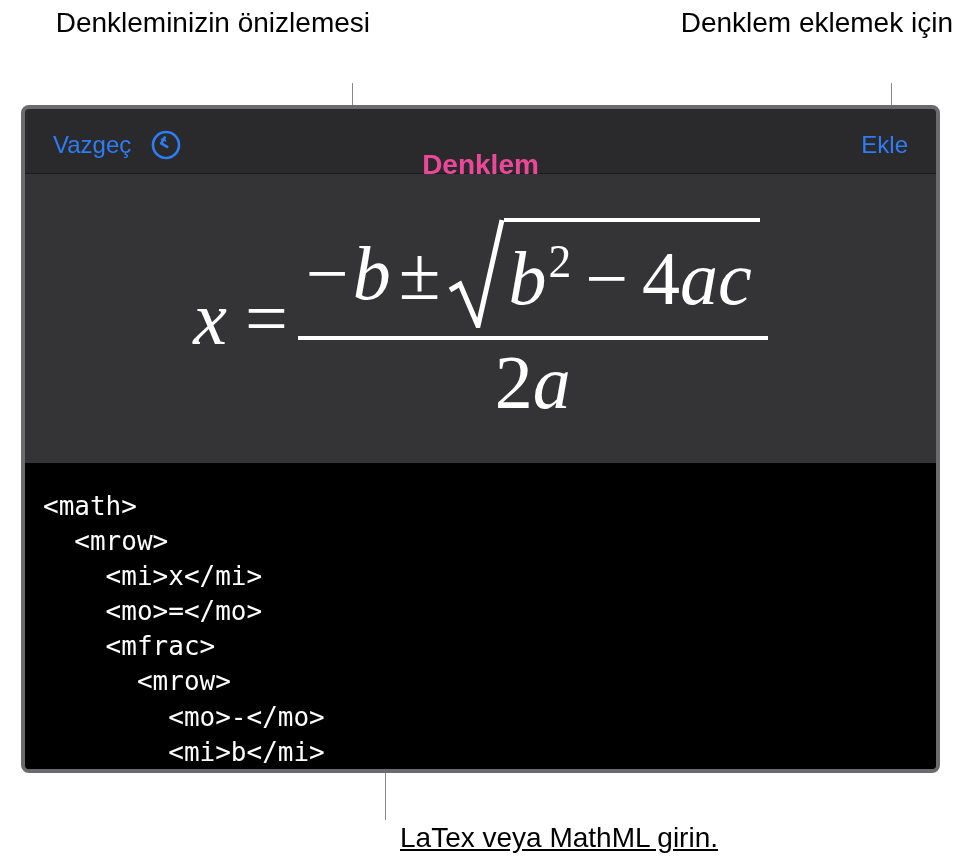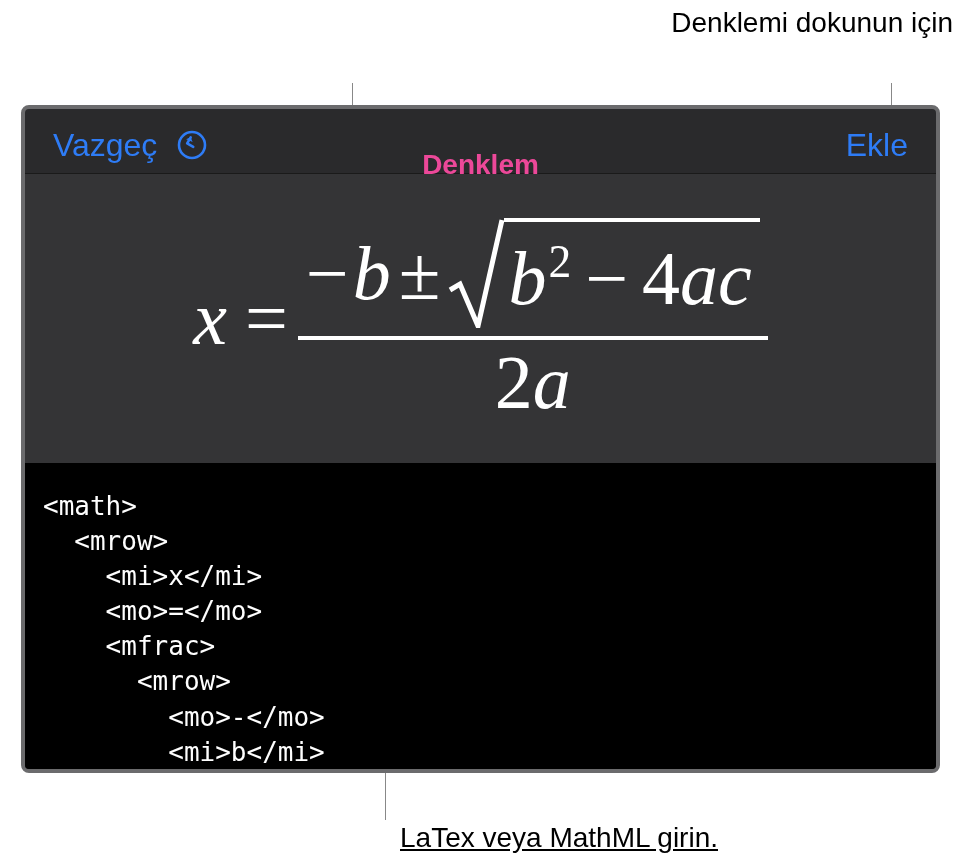--- a/index.html
+++ b/index.html
@@ -95,21 +95,21 @@
     }
     
     .toolbar-left {
       display: flex;
       align-items: center;
       gap: 18px;
     }
     
     .btn-link {
       color: #2e7cf6;
-      font-size: 32px;
+      font-size: 24px;
       font-weight: 400;
       background: none;
       border: none;
       cursor: pointer;
     }
     
     .undo-icon {
       width: 34px;
       height: 34px;
       display: flex;
@@ -256,25 +256,25 @@
       line-height: 1.35;
       padding: 26px 18px;
       white-space: pre;
       overflow: hidden;
     }
   </style>
 </head>
 <body>
 
 <div class="callout callout-left">
-  <br>
+  <span>Denkleminizin önizlemesi</span><br>
 </div>
 
 <div class="callout callout-right">
-  <span>Denklemi dokunun için</span><br>
+  <span>Denklem eklemek için</span><br>
 </div>
 
 <div class="callout callout-bottom">
   <span>LaTex veya MathML girin.</span>
 </div>
 
 <div class="callout-line line-left"></div>
 <div class="callout-line line-right"></div>
 <div class="callout-line line-bottom"></div>
 

